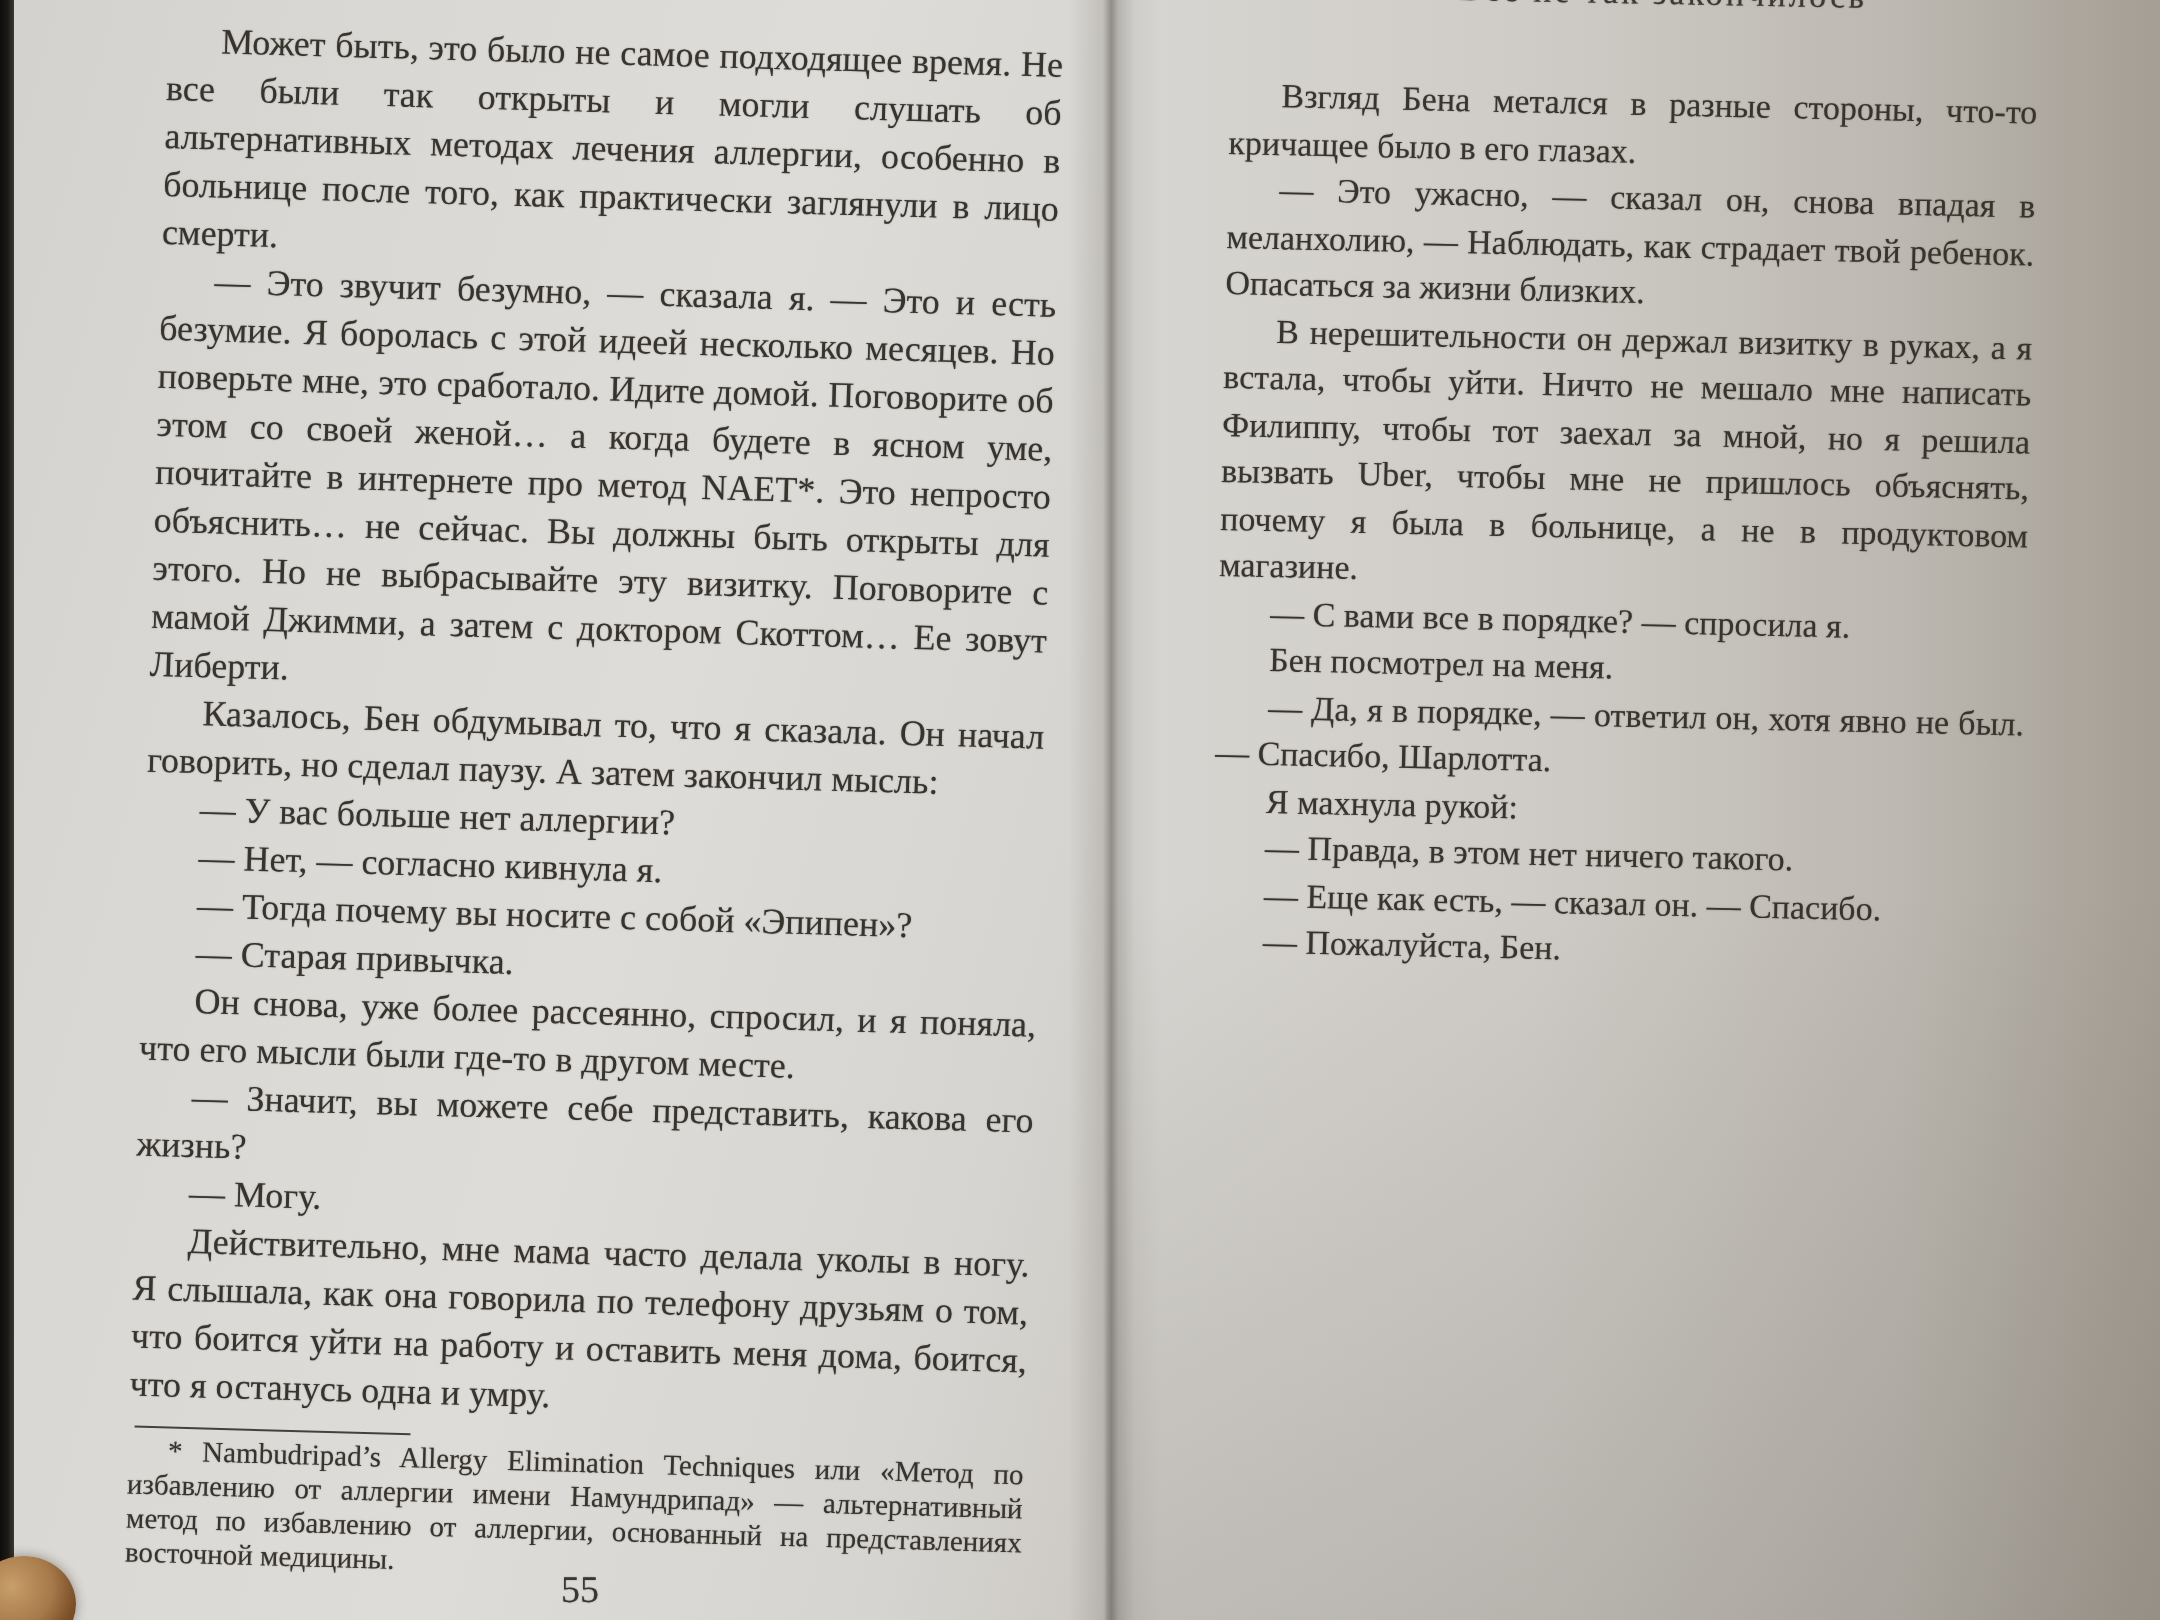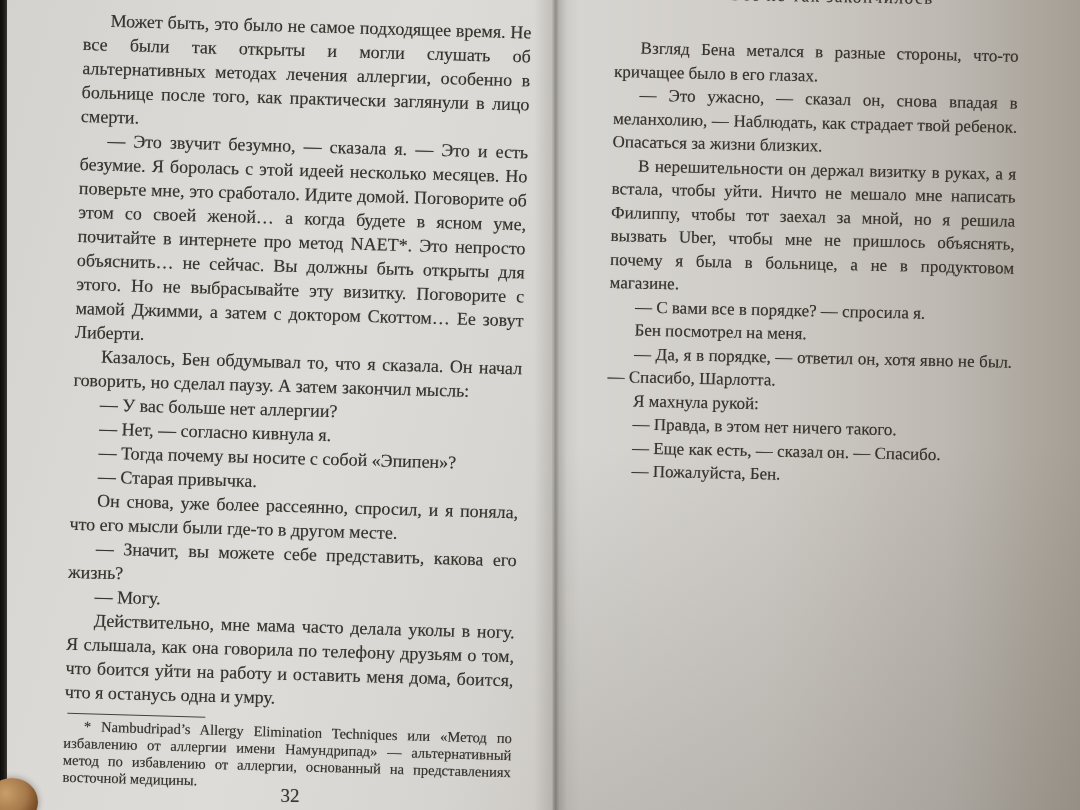--- a/index.html
+++ b/index.html
@@ -103,21 +103,21 @@
       <p>— Нет, — согласно кивнула я.</p>
       <p>— Тогда почему вы носите с собой «Эпипен»?</p>
       <p>— Старая привычка.</p>
       <p>Он снова, уже более рассеянно, спросил, и я поняла, что его мысли были где-то в другом месте.</p>
       <p>— Значит, вы можете себе представить, какова его жизнь?</p>
       <p>— Могу.</p>
       <p>Действительно, мне мама часто делала уколы в ногу. Я слышала, как она говорила по телефону друзьям о том, что боится уйти на работу и оставить меня дома, боится, что я останусь одна и умру.</p>
       <div class="footnote-rule"></div>
       <p class="footnote">* Nambudripad’s Allergy Elimination Techniques или «Метод по избавлению от аллергии имени Намундрипад» — альтернативный метод по избавлению от аллергии, основанный на представлениях восточной медицины.</p>
     </div>
-    <div class="page-number">32</div>
+    <div class="page-number">55</div>
   </div>
 
   <div class="page-right">
     <div class="running-header">Все не так закончилось</div>
     <div class="text-block right-text">
       <p>Взгляд Бена метался в разные стороны, что-то кричащее было в его глазах.</p>
       <p>— Это ужасно, — сказал он, снова впадая в меланхолию, — Наблюдать, как страдает твой ребенок. Опасаться за жизни близких.</p>
       <p>В нерешительности он держал визитку в руках, а я встала, чтобы уйти. Ничто не мешало мне написать Филиппу, чтобы тот заехал за мной, но я решила вызвать Uber, чтобы мне не пришлось объяснять, почему я была в больнице, а не в продуктовом магазине.</p>
       <p>— С вами все в порядке? — спросила я.</p>
       <p>Бен посмотрел на меня.</p>

